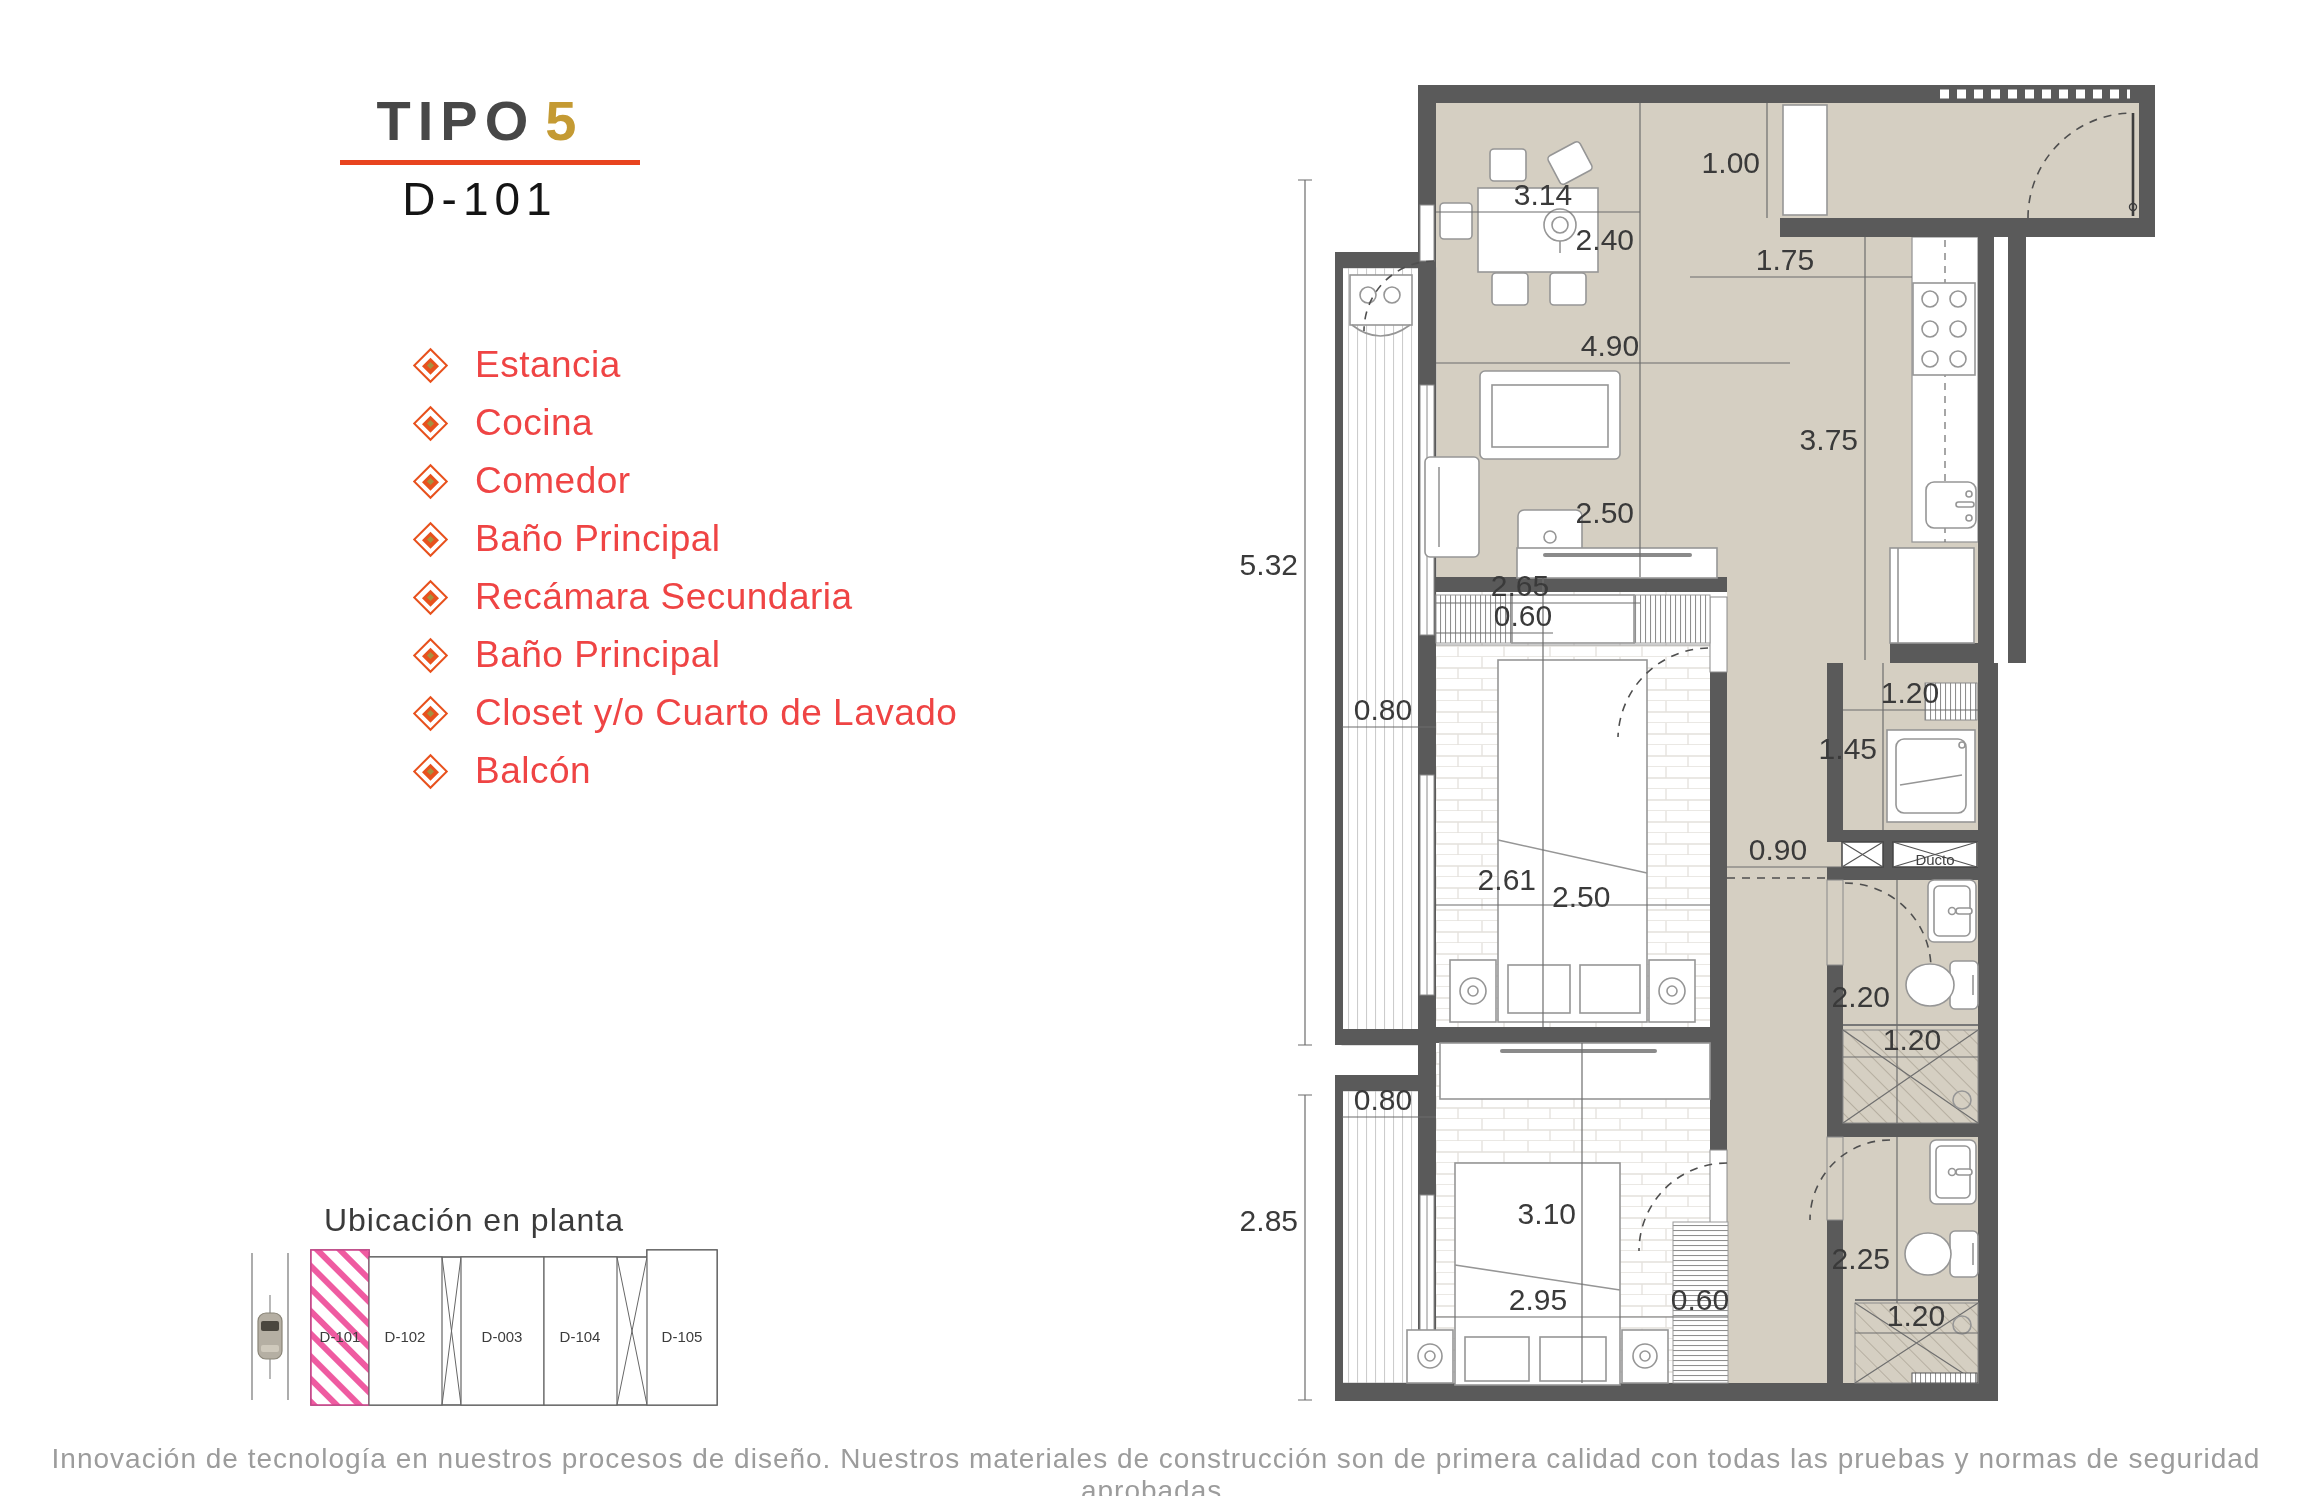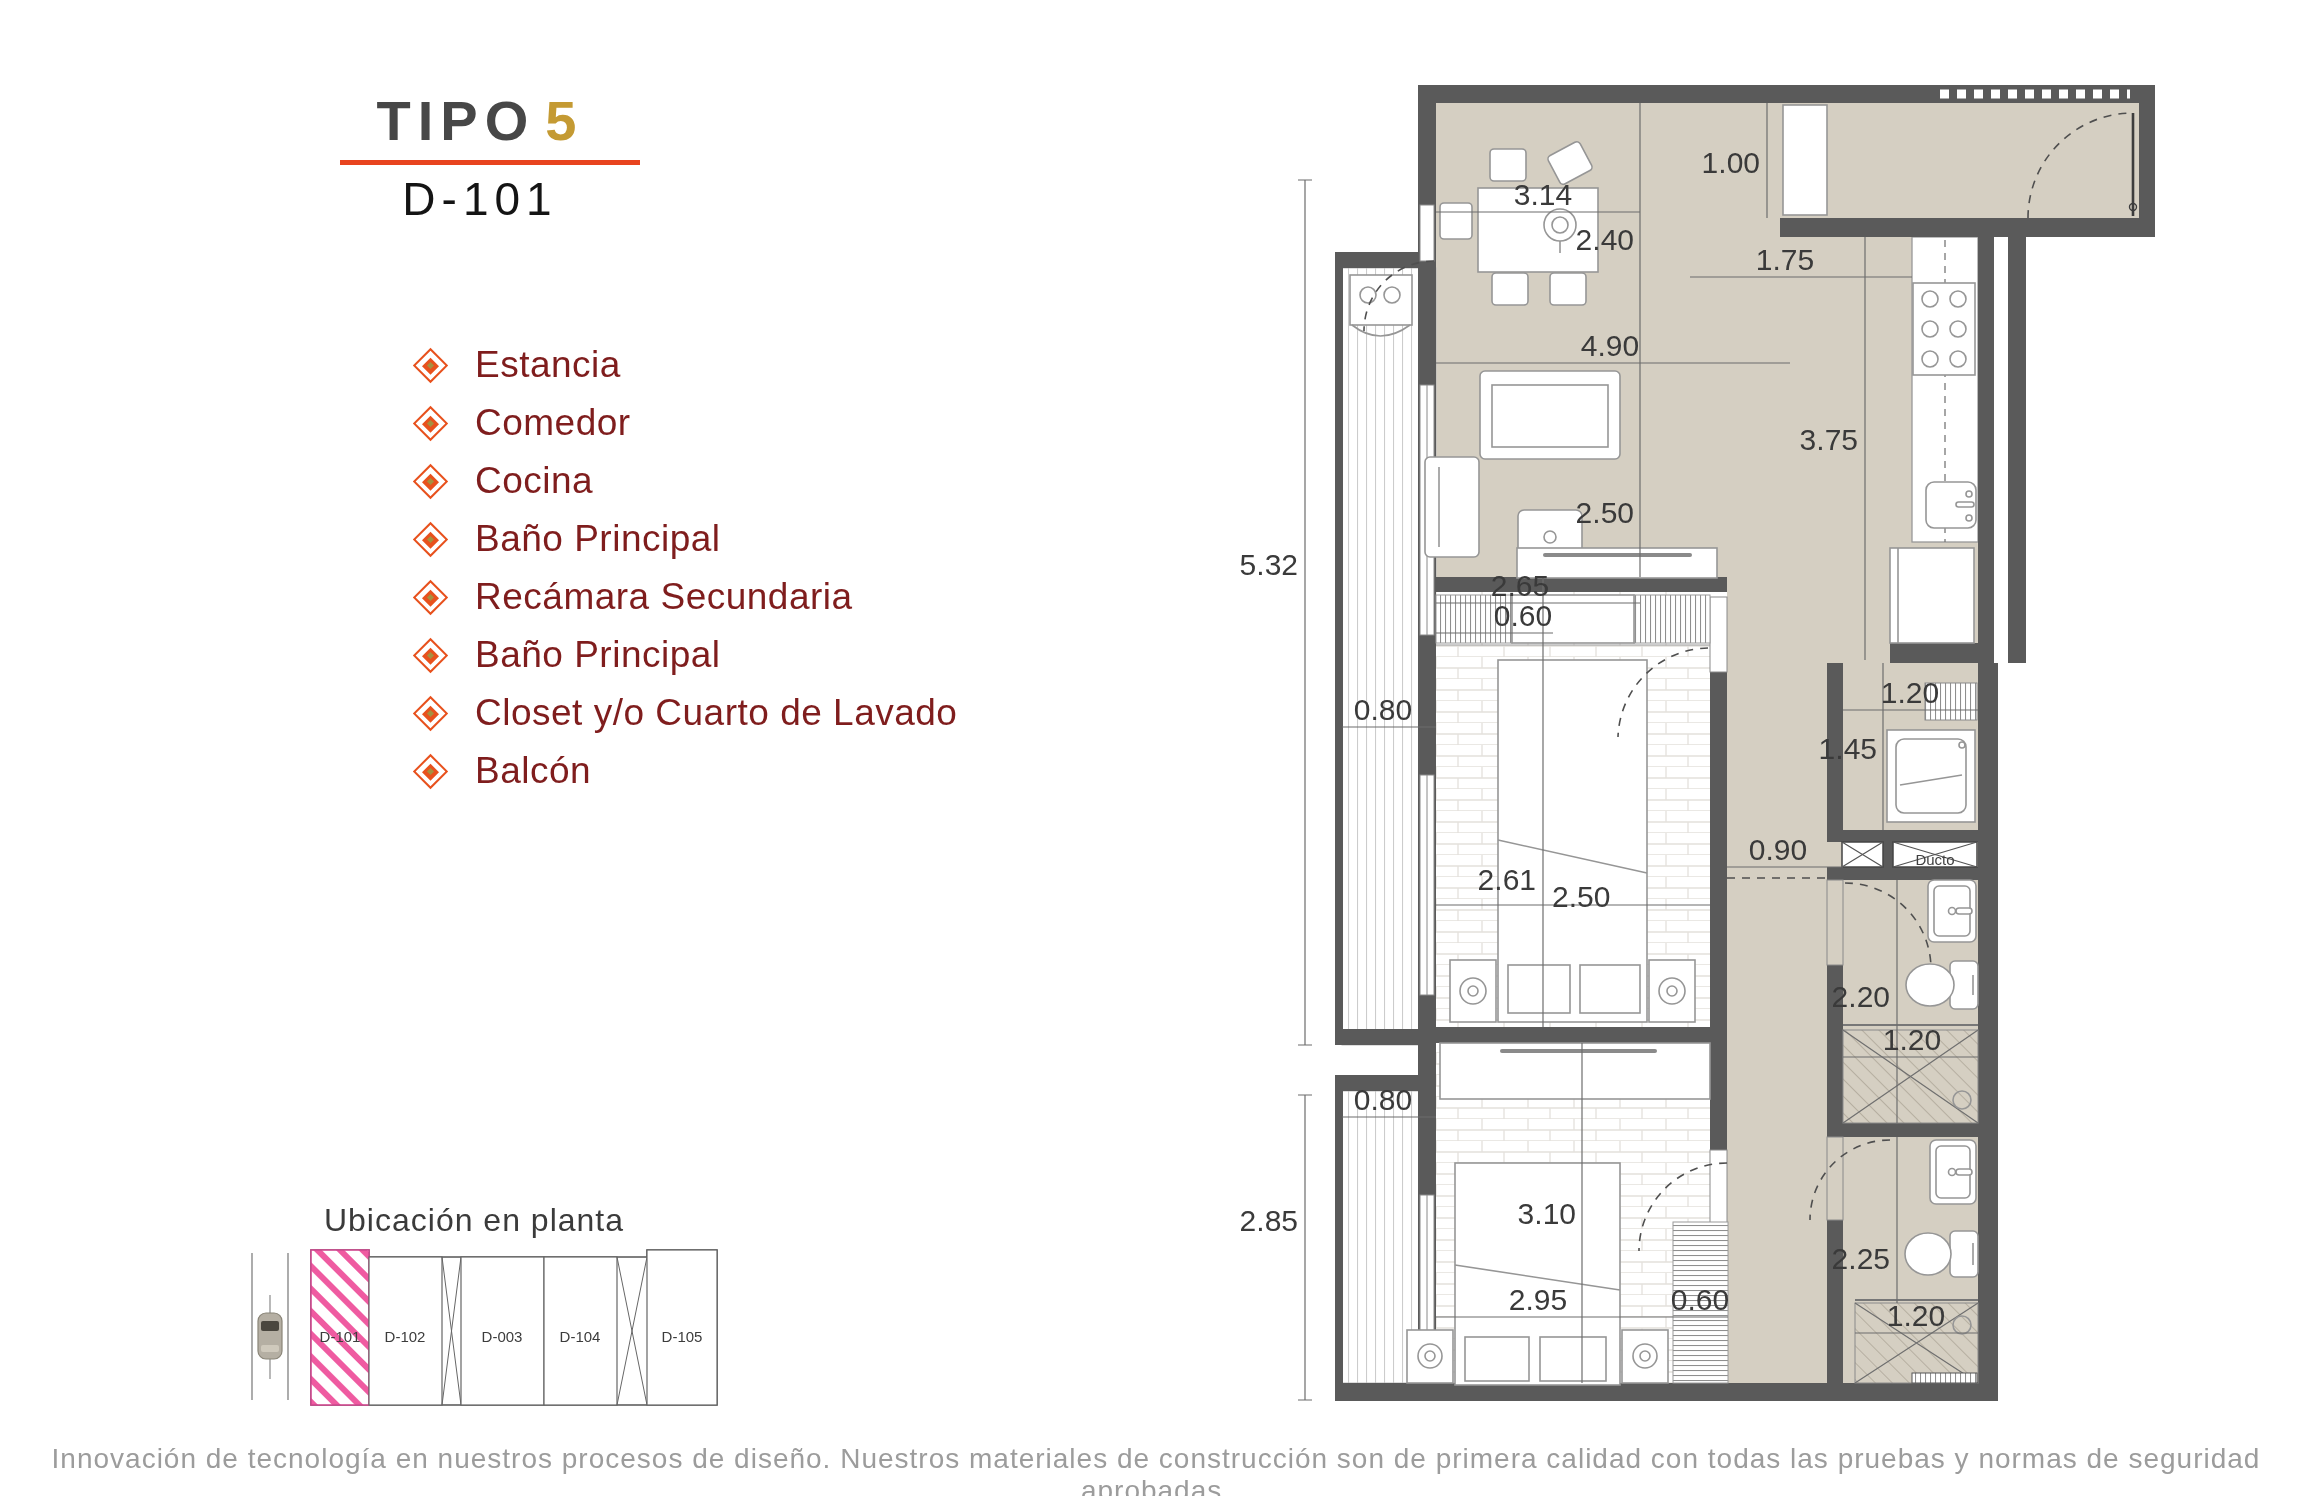--- a/index.html
+++ b/index.html
@@ -14,21 +14,21 @@
   #unit-code{left:230px;top:172px;width:500px;text-align:center;font-size:46px;
              letter-spacing:6px;color:#141414;font-weight:500;}
   
   #room-list{left:413px;top:336px;list-style:none;margin:0;padding:0;}
   #room-list li{display:flex;align-items:center;height:58px;}
   .bullet{width:34px;height:34px;display:grid;place-items:center;flex:0 0 34px;}
   .bullet .d1{width:21px;height:21px;border:2px solid #e8511d;transform:rotate(45deg);
               display:grid;place-items:center;background:#fff;}
   .bullet .d2{width:12px;height:12px;background:#e8511d;display:grid;place-items:center;}
   .bullet .d3{width:5px;height:5px;background:#a59040;}
-  .room-label{margin-left:28px;font-size:37px;letter-spacing:0.5px;color:#7f1d1d;}
+  .room-label{margin-left:28px;font-size:37px;letter-spacing:0.5px;color:#ef4444;}
   
   #plan-wrap{left:1240px;top:85px;width:920px;height:1320px;}
   #minimap-wrap{left:244px;top:1195px;width:560px;height:240px;}
   
   #footer-line{left:0;top:1443px;width:2312px;text-align:center;font-size:28px;
                letter-spacing:1px;color:#9c9c9c;}
   svg text{font-family:"Liberation Sans", sans-serif;}
   .dim{font-size:30px;fill:#3a3a3a;}
   .wall{fill:#5a5a5a;}
   .furn{fill:#ffffff;stroke:#969696;stroke-width:1.6;}
@@ -57,31 +57,31 @@
       <span class="room-label">Estancia</span>
     </li>
   <li>
       <span class="bullet">
         <span class="d1">
           <span class="d2">
             <span class="d3"></span>
           </span>
         </span>
       </span>
+      <span class="room-label">Cocina</span>
+    </li>
+  <li>
+      <span class="bullet">
+        <span class="d1">
+          <span class="d2">
+            <span class="d3"></span>
+          </span>
+        </span>
+      </span>
       <span class="room-label">Comedor</span>
-    </li>
-  <li>
-      <span class="bullet">
-        <span class="d1">
-          <span class="d2">
-            <span class="d3"></span>
-          </span>
-        </span>
-      </span>
-      <span class="room-label">Cocina</span>
     </li>
   <li>
       <span class="bullet">
         <span class="d1">
           <span class="d2">
             <span class="d3"></span>
           </span>
         </span>
       </span>
       <span class="room-label">Baño Principal</span>

